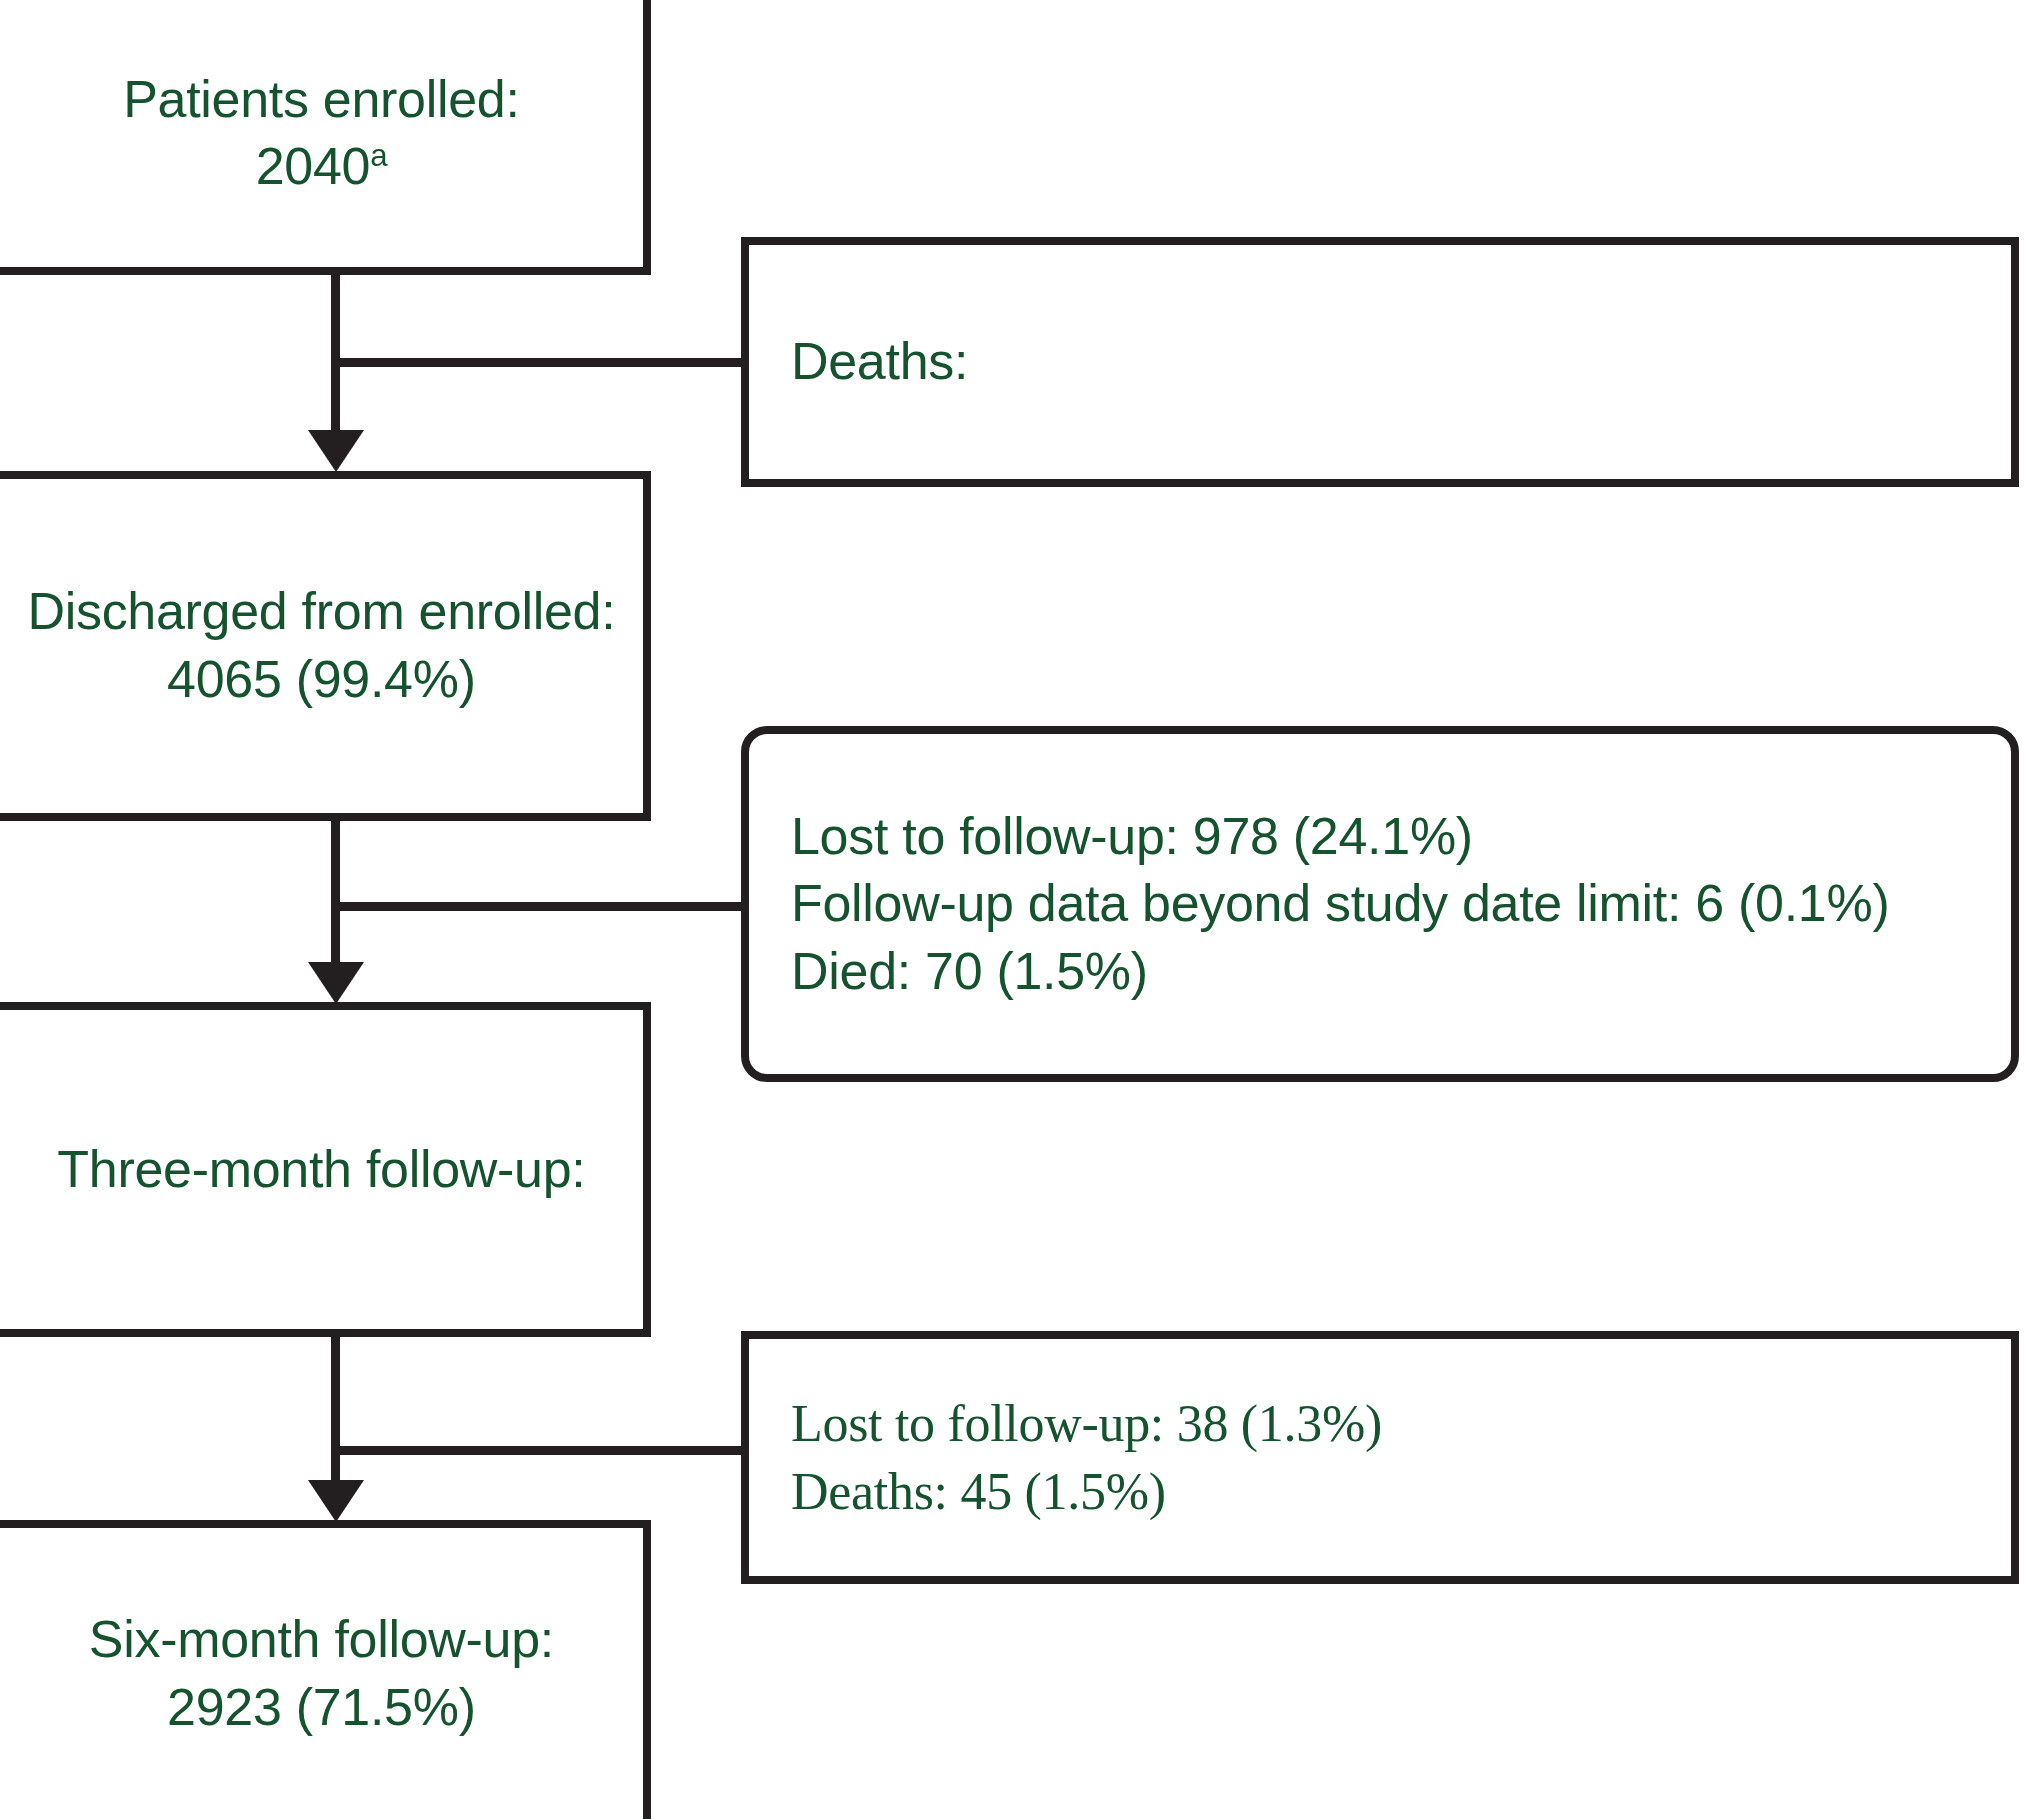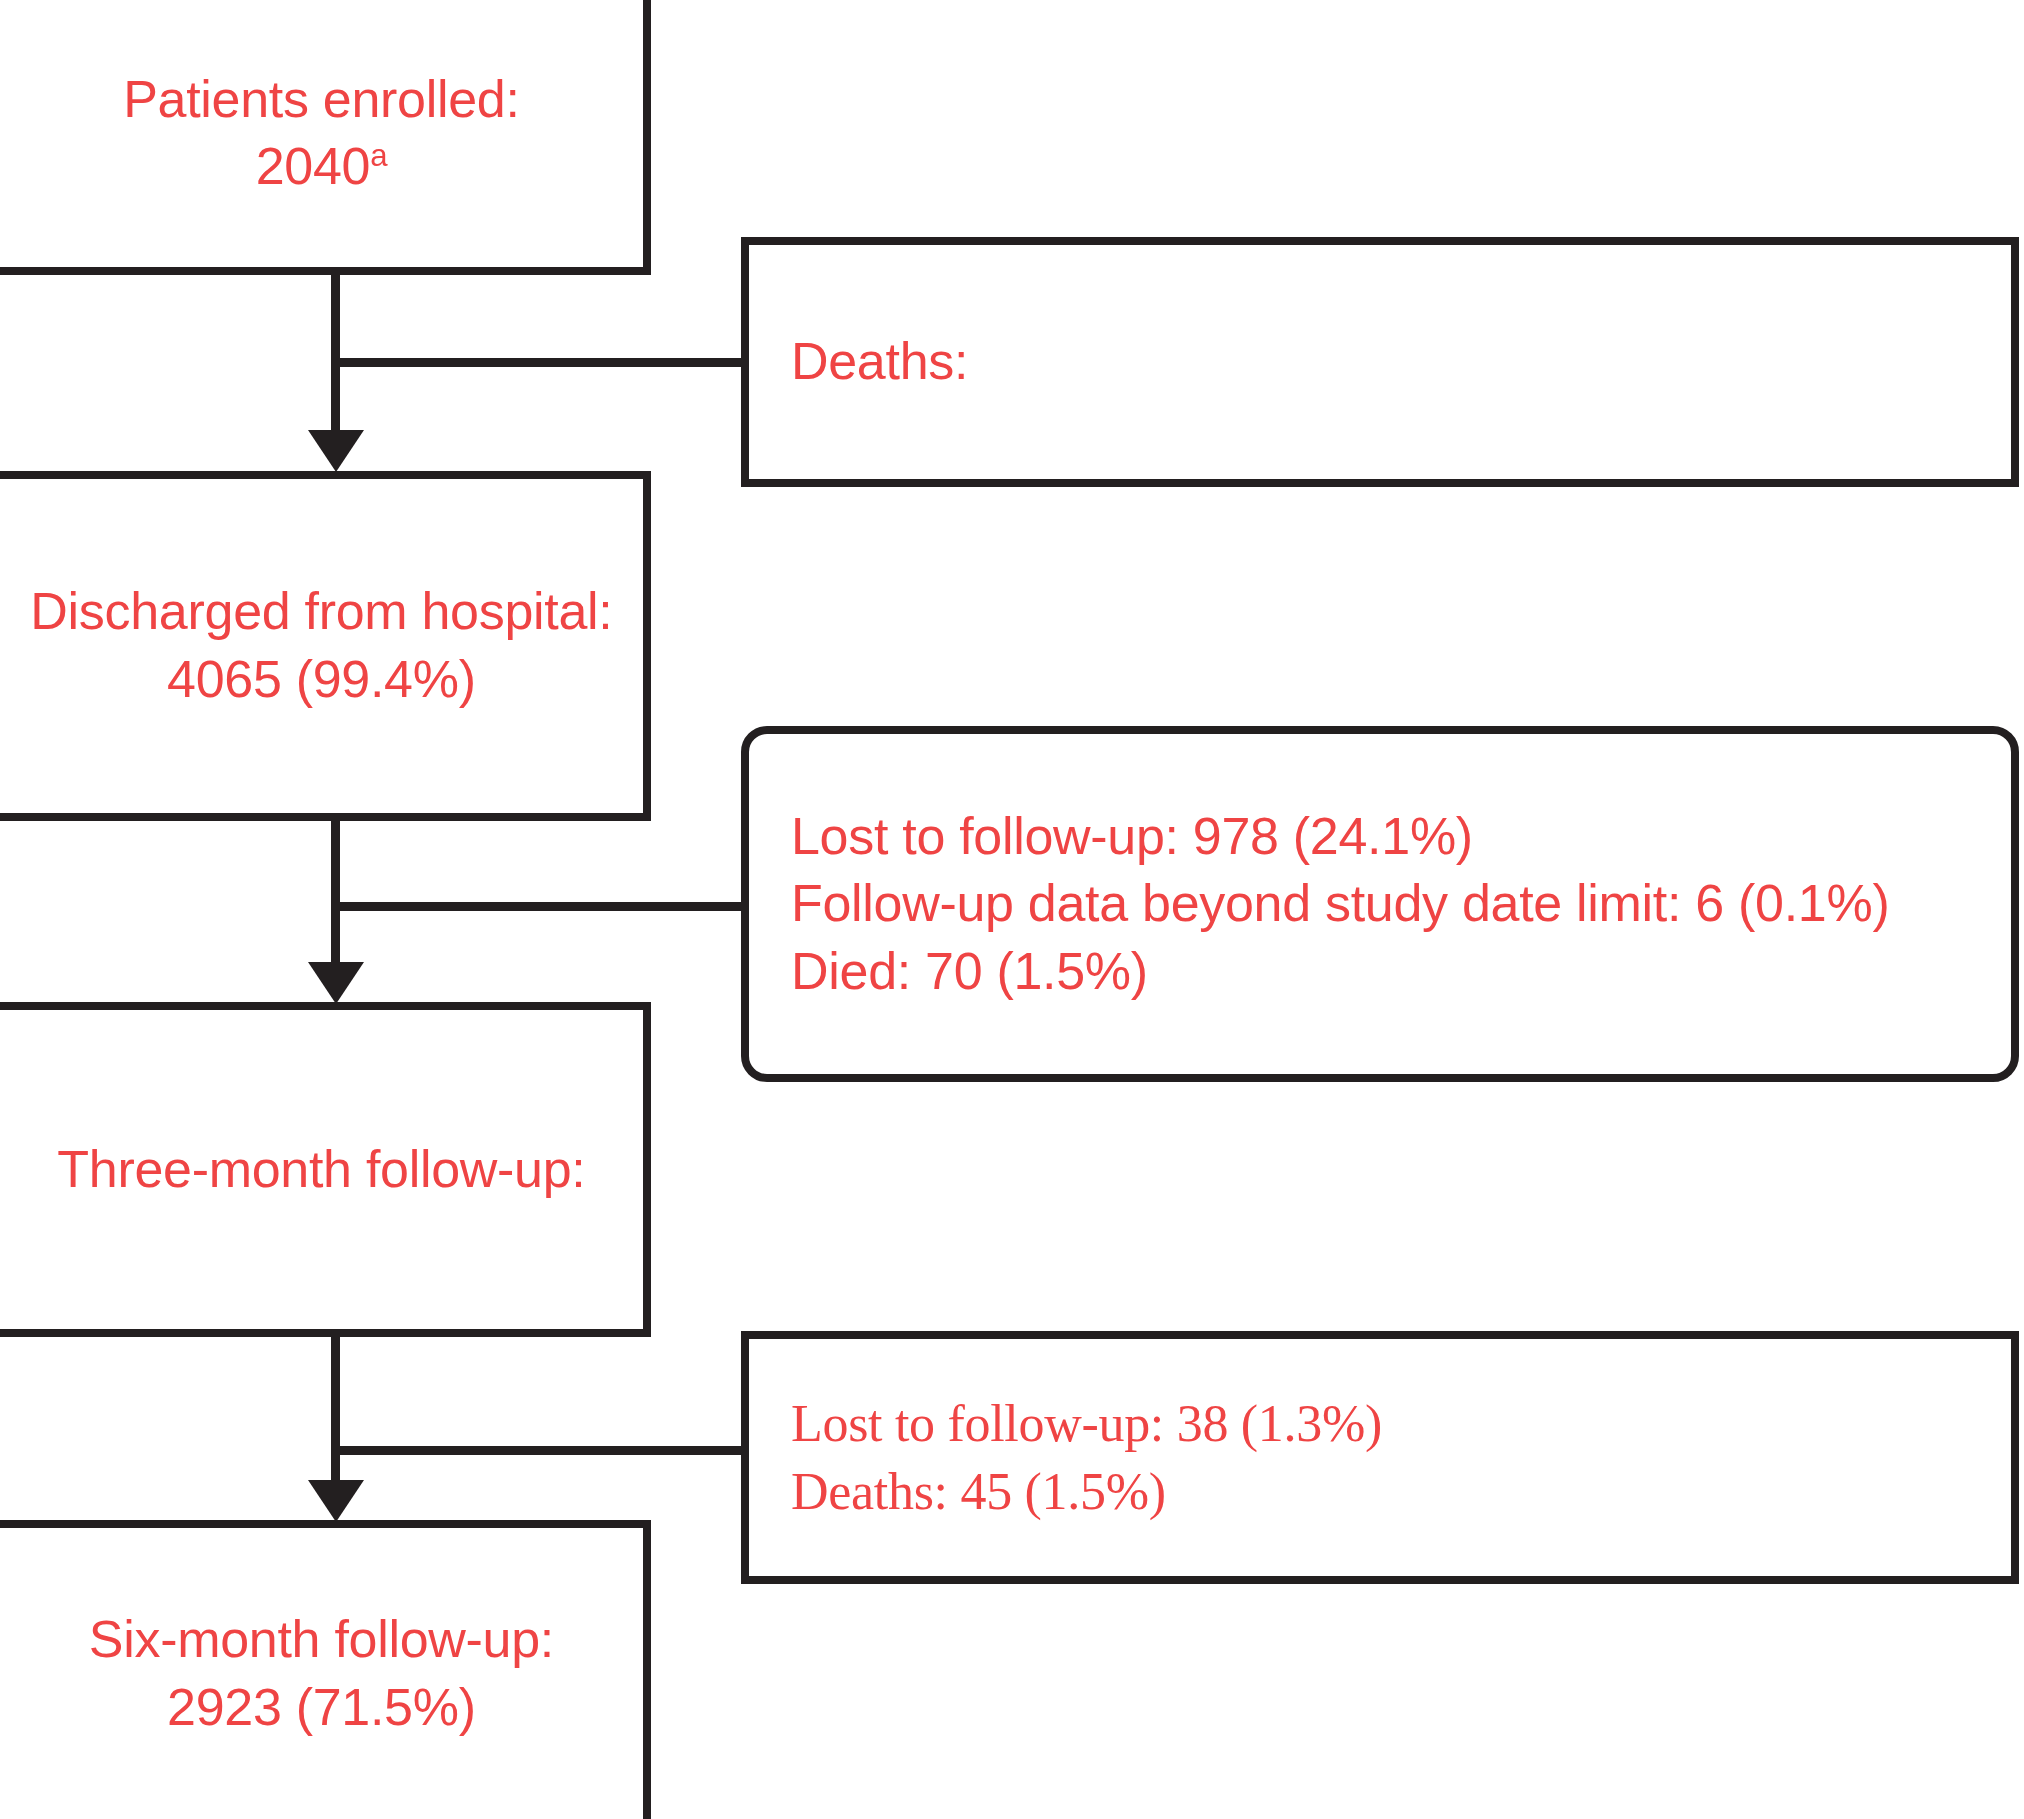--- a/index.html
+++ b/index.html
@@ -33,21 +33,21 @@
     text-align: center;
   }
   .node.left {
     align-items: flex-start;
     text-align: left;
   }
   .node-line {
     font-size: 52px;
     line-height: 1.30;
     white-space: nowrap;
-    color: #ef4444;
+    color: #14532d;
     letter-spacing: -0.3px;
   }
   .node.left .node-line {
     padding-left: 42px;
   }
   sup.footmark {
     font-size: 0.60em;
     vertical-align: super;
     line-height: 0;
   }
@@ -78,21 +78,21 @@
   <div class="node center" style="left:-8.6px; top:-8.6px; width:660px; height:284px;">
     <div class="node-line">Patients enrolled:</div>
     <div class="node-line"><span>2040</span><sup class="footmark">a</sup></div>
   </div>
 
   <div class="node left" style="left:741px; top:237px; width:1278px; height:250px;">
     <div class="node-line">Deaths:</div>
   </div>
 
   <div class="node center" style="left:-8.6px; top:471px; width:660px; height:350px;">
-    <div class="node-line">Discharged from hospital:</div>
+    <div class="node-line">Discharged from enrolled:</div>
     <div class="node-line">4065 (99.4%)</div>
   </div>
 
   <div class="node left" style="left:741px; top:726px; width:1278px; height:356px;border-radius:26px;">
     <div class="node-line">Lost to follow-up: 978 (24.1%)</div>
     <div class="node-line">Follow-up data beyond study date limit: 6 (0.1%)</div>
     <div class="node-line">Died: 70 (1.5%)</div>
   </div>
 
   <div class="node center" style="left:-8.6px; top:1002px; width:660px; height:335px;">

